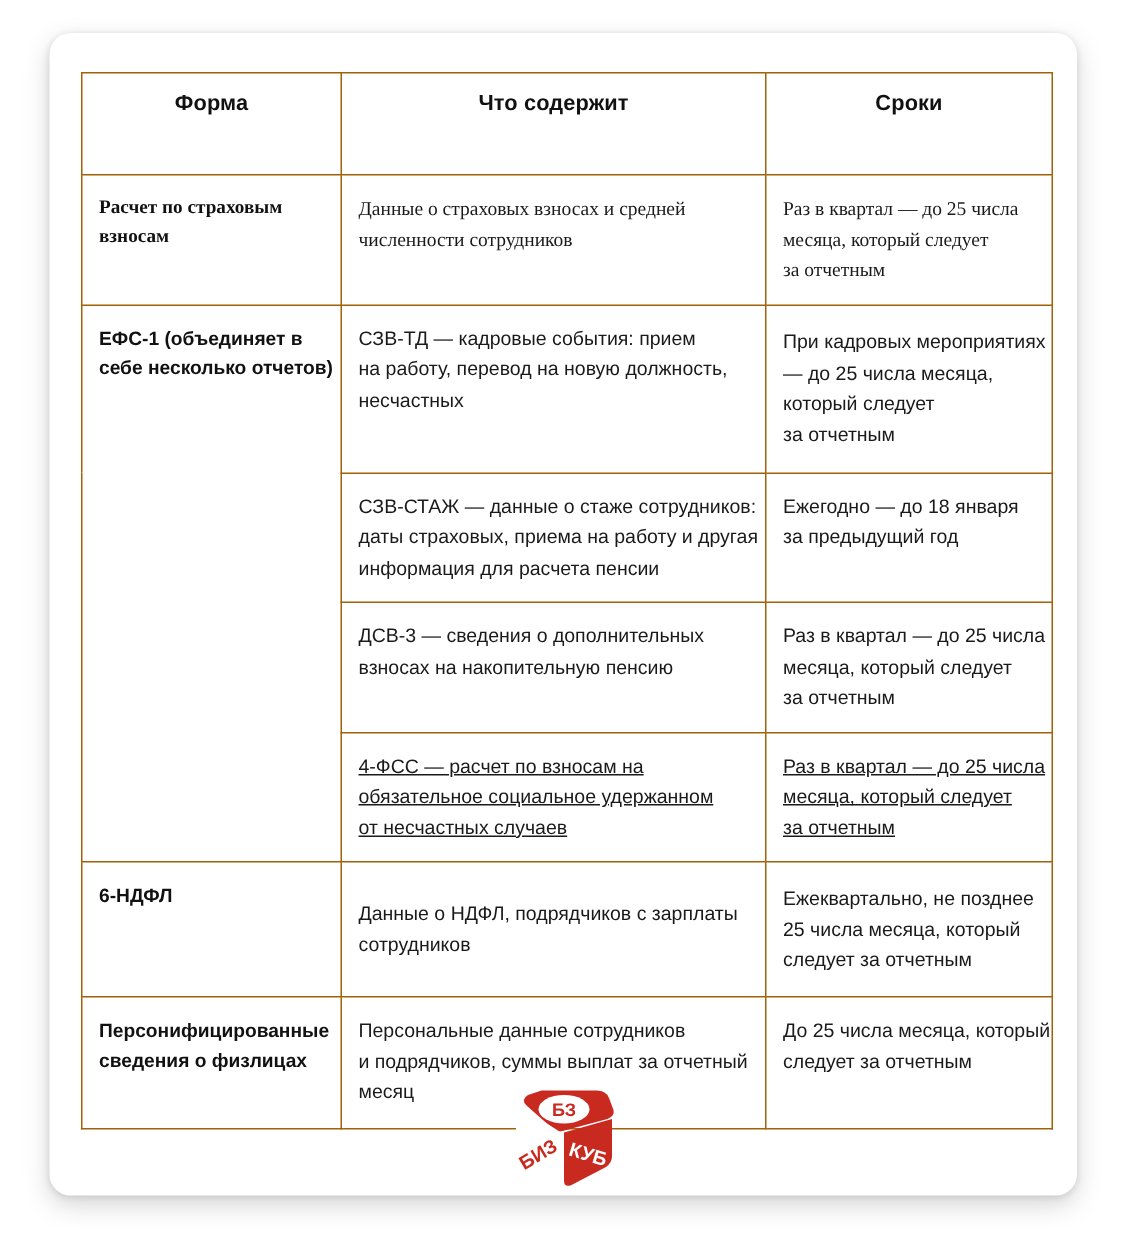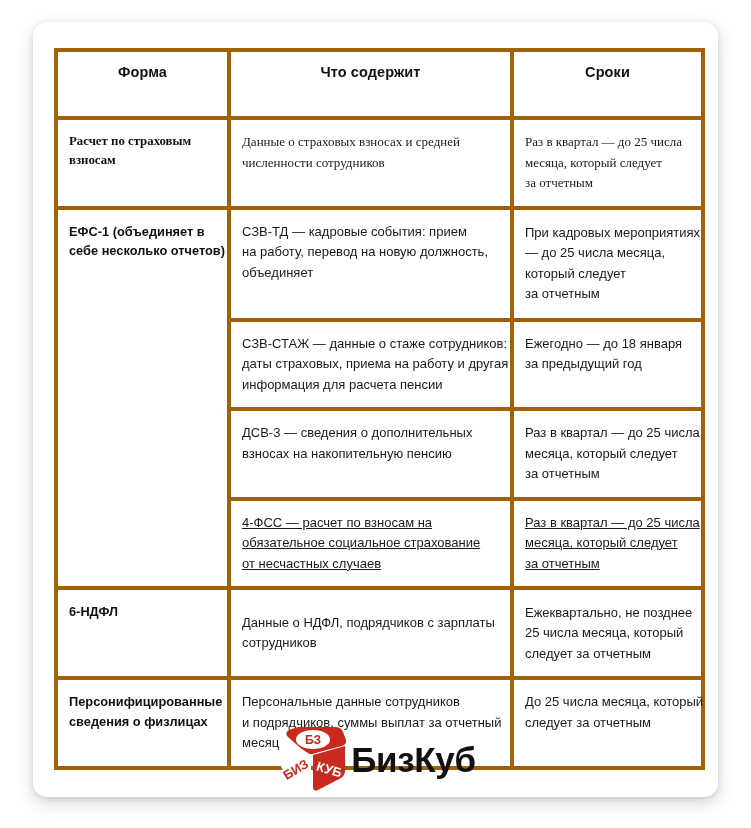--- a/index.html
+++ b/index.html
@@ -37,21 +37,21 @@
     top: 26px;
     width: 647px;
   }
   table.report-table {
     border-collapse: collapse;
     width: 647px;
     table-layout: fixed;
   }
   table.report-table td,
   table.report-table th {
-    border: 4px solid #a16207;
+    border: 1px solid #a16207;
     vertical-align: top;
     padding: 12px 11px 12px 11px;
     box-sizing: border-box;
   }
   .col-form  { width: 173px; }
   .col-what  { width: 283px; }
   .col-terms { width: 191px; }
 
   thead th {
     height: 68px;
@@ -160,21 +160,21 @@
           </tr>
 
           <tr class="r-szvtd">
             <td class="form-cell" rowspan="4">
               <span class="cell-line">ЕФС-1 (объединяет в</span>
               <span class="cell-line">себе несколько отчетов)</span>
             </td>
             <td class="what-cell">
               <span class="cell-line">СЗВ-ТД — кадровые события: прием</span>
               <span class="cell-line">на работу, перевод на новую должность,</span>
-              <span class="cell-line">объединяет</span>
+              <span class="cell-line">несчастных</span>
             </td>
             <td class="terms-cell mid">
               <span class="cell-line">При кадровых мероприятиях</span>
               <span class="cell-line">— до 25 числа месяца,</span>
               <span class="cell-line">который следует</span>
               <span class="cell-line">за отчетным</span>
             </td>
           </tr>
 
           <tr class="r-szvstazh">
@@ -197,21 +197,21 @@
             <td class="terms-cell">
               <span class="cell-line">Раз в квартал — до 25 числа</span>
               <span class="cell-line">месяца, который следует</span>
               <span class="cell-line">за отчетным</span>
             </td>
           </tr>
 
           <tr class="r-4fss">
             <td class="what-cell">
               <span class="cell-line">4-ФСС — расчет по взносам на</span>
-              <span class="cell-line">обязательное социальное страхование</span>
+              <span class="cell-line">обязательное социальное удержанном</span>
               <span class="cell-line">от несчастных случаев</span>
             </td>
             <td class="terms-cell">
               <span class="cell-line">Раз в квартал — до 25 числа</span>
               <span class="cell-line">месяца, который следует</span>
               <span class="cell-line">за отчетным</span>
             </td>
           </tr>
 
           <tr class="r-ndfl">
@@ -261,17 +261,16 @@
           <g transform="rotate(17 54 46)">
             <text x="54" y="50" text-anchor="middle" font-family="'Liberation Sans', sans-serif" font-size="13" font-weight="bold" fill="#ffffff">КУБ</text>
           </g>
 
           <path d="M11 15 L36 31 L36 64 Q36 68 32 65 L10 48 Q6 45 6 41 L6 18 Q6 13 11 15 Z" fill="#ffffff" stroke="none"></path>
           <g transform="rotate(-31 21 46)">
             <text x="21" y="50" text-anchor="middle" font-family="'Liberation Sans', sans-serif" font-size="13" font-weight="bold" fill="#C92A20">БИЗ</text>
           </g>
         </svg>
       </div>
-      <div class="logo-text">БизКуб</div>
     </div>
 
   </div>
 </div>
 
 </body></html>

